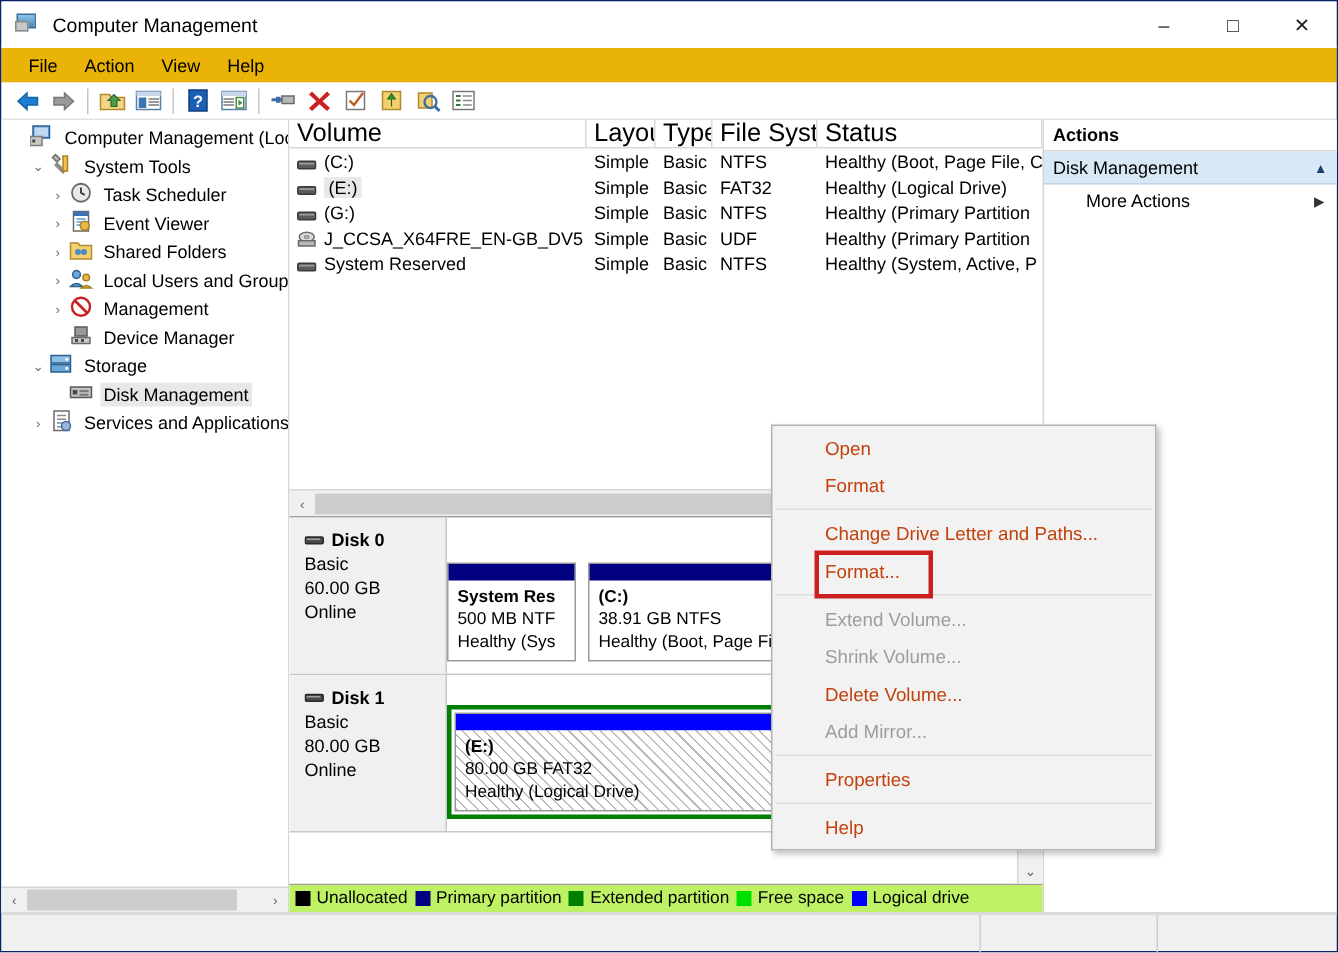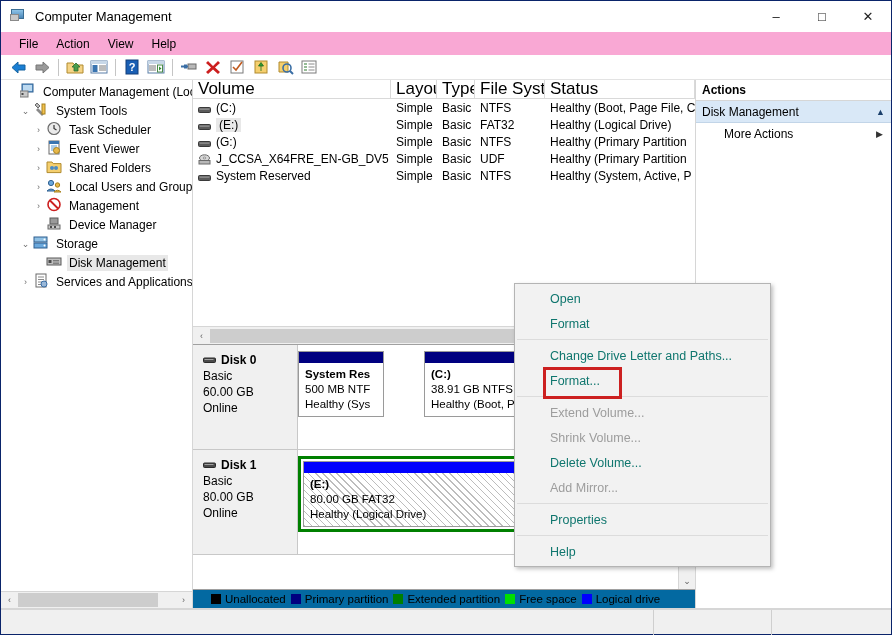--- a/index.html
+++ b/index.html
@@ -27,21 +27,21 @@
   .title-icon { width:18px; height:18px; margin-left:9px; margin-right:7px; position:relative; flex:0 0 auto;}
   .title-text { font-size:13px; color:#000; }
   .win-controls { margin-left:auto; display:flex; height:31px; }
   .win-btn {
     width:46px; height:31px; display:flex; align-items:center; justify-content:center;
     font-size:13px; color:#222;
   }
   
   .menubar {
     height:23px; display:flex; align-items:center;
-    background:#f9a8d4; padding-left:9px; flex:0 0 auto;
+    background:#eab308; padding-left:9px; flex:0 0 auto;
   }
   .menu-item { padding:2px 9px; font-size:12px; color:#000; }
   
   .toolbar {
     height:25px; background:#ffffff; display:flex; align-items:center;
     padding-left:6px; gap:2px; flex:0 0 auto;
     border-bottom:1px solid #e3e3e3;
   }
   .tb-btn { width:22px; height:21px; display:flex; align-items:center; justify-content:center; position:relative;}
   .tb-sep { width:1px; height:17px; background:#c5c5c5; margin:0 3px; }
@@ -98,21 +98,21 @@
     flex:1 1 auto; background:#ffffff; position:relative; display:flex; min-height:0;
     border-top:1px solid #a0a0a0;
   }
   .disk-scrollcol { flex:1 1 auto; min-width:0; overflow:hidden; }
   .disk-row { display:flex; height:105px; border-bottom:1px solid #c8c8c8; }
   .disk-info {
     width:105px; flex:0 0 105px; background:#f0f0f0; border-right:1px solid #c8c8c8;
     padding:7px 0 0 10px; font-size:12px; line-height:16px;
   }
   .disk-title { font-weight:bold; display:flex; align-items:center; gap:5px; }
-  .disk-graph { flex:1 1 auto; display:flex; align-items:flex-start; padding:6px 4px 8px 0; min-width:0;gap:32px;}
+  .disk-graph { flex:1 1 auto; display:flex; align-items:flex-end; padding:6px 4px 8px 0; min-width:0;}
   .part {
     border:1px solid #9a9a9a; background:#ffffff; margin-right:8px;
     display:flex; flex-direction:column; min-width:0;
   }
   .part-cap { height:11px; background:#000080; flex:0 0 auto; }
   .part-body { flex:1 1 auto; padding:4px 6px; font-size:11.5px; line-height:15px; overflow:hidden; white-space:nowrap;}
   .part-name { font-weight:bold; }
   .ext-wrap {
     border:3px solid #008000; padding:2px; background:#ffffff; display:flex;
     flex:1 1 auto; min-width:0; margin-right:4px;
@@ -126,22 +126,22 @@
     flex:1 1 auto;
     background-image: repeating-linear-gradient(45deg, #bdbdbd 0, #bdbdbd 1px, #ffffff 1px, #ffffff 5px);
     padding:4px 6px; font-size:11.5px; line-height:15px; overflow:hidden; white-space:nowrap;
   }
   .disk-vscroll {
     width:17px; flex:0 0 17px; background:#f0f0f0; border-left:1px solid #d6d6d6;
     display:flex; flex-direction:column; justify-content:flex-end;
   }
   .vs-arrow { height:17px; display:flex; align-items:center; justify-content:center; color:#606060; font-size:9px;}
   .legend {
-    height:19px; flex:0 0 auto; background:#0369a1; border-top:1px solid #a0a0a0;
-    display:flex; align-items:center; padding-left:18px; gap:0; font-size:11.5px;
+    height:19px; flex:0 0 auto; background:#bef264; border-top:1px solid #a0a0a0;
+    display:flex; align-items:center; padding-left:4px; gap:0; font-size:11.5px;
   }
   .lg { display:flex; align-items:center; gap:4px; margin-right:5px; }
   .sw { width:10px; height:10px; display:inline-block; }
   
   .actions-pane {
     width:195px; flex:0 0 195px; background:#ffffff;
     border-bottom:1px solid #d6d6d6;
     display:flex; flex-direction:column;
   }
   .actions-title {
@@ -166,21 +166,21 @@
   
   .ctxmenu {
     position:absolute; left:513px; top:282px; width:257px;
     background:#f2f2f2; border:1px solid #b4b4b4;
     box-shadow:2px 2px 4px rgba(0,0,0,0.25);
     padding:2px 0;
     z-index:50;
   }
   .ctx-item {
     height:25px; display:flex; align-items:center; padding-left:35px;
-    font-size:12.5px; color:#0f766e;
+    font-size:12.5px; color:#c2410c;
   }
   .ctx-item.disabled { color:#9d9d9d; }
   .ctx-sep { height:1px; background:#dcdcdc; margin:3px 2px; }
   .ctx-item.highlight {
     position:relative;
   }
   .ctx-item.highlight::after {
     content:""; position:absolute; left:28px; top:-1px; width:73px; height:26px;
     border:3px solid #cc2020; pointer-events:none;
   }

